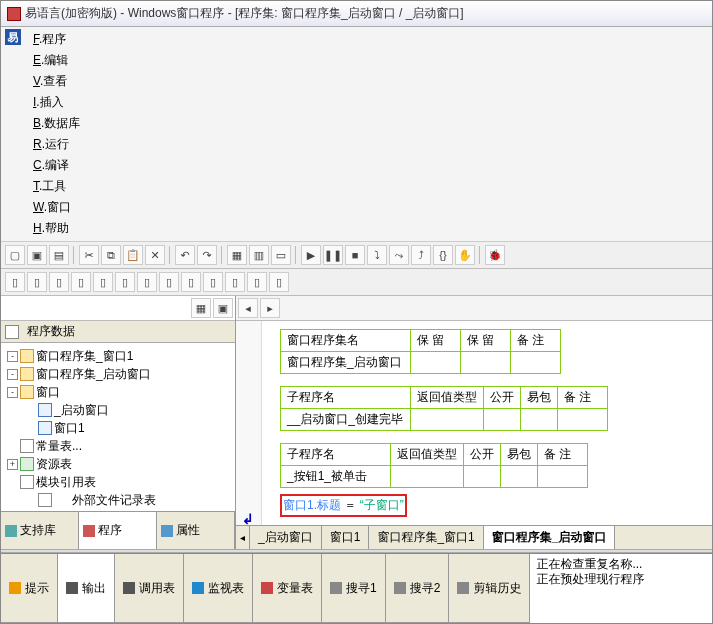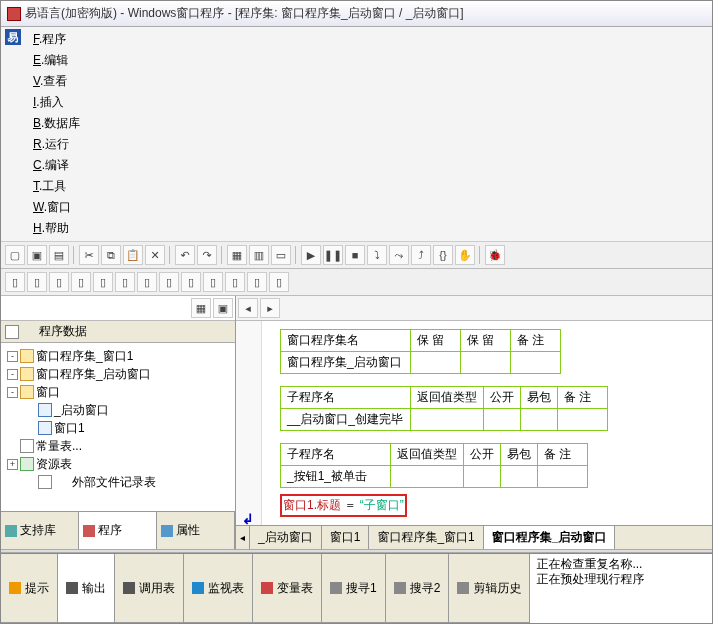--- a/index.html
+++ b/index.html
@@ -10,21 +10,21 @@
   .menubar .appicon2{width:16px;height:16px;background:#25a;display:inline-flex;align-items:center;justify-content:center;color:#fff;font-weight:bold;font-size:11px;margin-right:4px;}
   .menuitem { padding:2px 6px; cursor:default;}
   .menuitem u{text-decoration:underline;}
   .toolbar { background:#f0f0f0; border-bottom:1px solid #bbb; padding:3px 4px; display:flex; gap:2px; align-items:center;}
   .tbtn{width:20px;height:20px;border:1px solid #ccc;background:#fafafa;display:flex;align-items:center;justify-content:center;font-size:11px;color:#444;cursor:default;}
   .tsep{width:2px;height:18px;border-left:1px solid #bbb;margin:0 2px;}
   .toolbar2{background:#f0f0f0;border-bottom:1px solid #bbb;padding:3px 4px;display:flex;gap:2px;}
   .mainrow{flex:1;display:flex;min-height:0;}
   .sidebar{width:235px;background:#fff;border-right:1px solid #999;display:flex;flex-direction:column;}
   .side-toolbar{border-bottom:1px solid #bbb;padding:2px;display:flex;gap:2px;justify-content:flex-end;}
-  .treehdr{background:#ece9d8;border-bottom:1px solid #aaa;padding:2px 4px;display:flex;align-items:center;gap:20px;}
+  .treehdr{background:#ece9d8;border-bottom:1px solid #aaa;padding:2px 4px;display:flex;align-items:center;gap:8px;}
   .treehdr .ticon{width:14px;height:14px;border:1px solid #888;background:#fff;display:inline-block;}
   .tree{flex:1;padding:4px 2px;overflow:auto;line-height:18px;}
   .tree-row{display:flex;align-items:center;gap:2px;white-space:nowrap;cursor:default;}
   .expander{width:11px;height:11px;border:1px solid #888;display:inline-flex;align-items:center;justify-content:center;font-size:9px;line-height:9px;color:#333;background:#fff;}
   .exp-spacer{width:11px;display:inline-block;}
   .nicon{width:14px;height:14px;display:inline-block;border:1px solid #69c;background:#def;}
   .nicon.folder{background:#ffe9a8;border-color:#cc9933;}
   .nicon.window{background:#e8f2ff;border-color:#4477bb;}
   .nicon.table{background:#fff;border-color:#888;}
   .nicon.res{background:#ddf0dd;border-color:#5a5;}
@@ -35,21 +35,21 @@
   .editor-area{position:relative;flex:1;display:flex;flex-direction:column;background:#fff;min-width:0;}
   .edoc{flex:1;overflow:auto;padding:8px 8px 8px 32px;position:relative;}
   .etoolbar{display:flex;gap:2px;padding:2px;border-bottom:1px solid #bbb;background:#f4f4f4;}
   .panelleft{position:absolute;left:0;top:0;bottom:0;width:26px;background:#f8f8f8;border-right:1px solid #ddd;}
   .panelleft .arrow{position:absolute;left:6px;top:190px;color:#00b;font-size:14px;font-weight:bold;}
   table.grid{border-collapse:collapse;margin-bottom:12px;}
   table.grid td,table.grid th{border:1px solid #84cc16;padding:2px 6px;font-size:12px;background:#fff;text-align:left;font-weight:normal;}
   table.grid th{background:#fff;}
   .highlight-box{border:2px solid #d22;padding:1px;display:inline-block;margin-top:2px;margin-bottom:4px;}
   .codeline{font-size:12px;}
-  .code-var{color:#b91c1c;}
+  .code-var{color:#3b82f6;}
   .code-op{color:#000;}
   .code-str{color:#0a7;}
   .annotation{color:#d22;font-size:16px;margin-top:70px;margin-left:12px;}
   .anno-arrow{position:absolute;left:322px;top:290px;width:2px;height:70px;background:#d22;}
   .anno-arrow::after{content:"";position:absolute;bottom:-1px;left:-4px;border:5px solid transparent;border-top-color:#d22;}
   .ed-tabs{display:flex;background:#ece9d8;border-top:1px solid #999;overflow:hidden;}
   .ed-tab{padding:3px 8px;border-right:1px solid #999;background:#ece9d8;cursor:default;font-size:12px;white-space:nowrap;}
   .ed-tab.active{background:#fff;font-weight:bold;}
   .ed-tabs-pre{width:14px;background:#ece9d8;border-right:1px solid #999;display:flex;align-items:center;justify-content:center;font-size:10px;}
   .bottom-panel{border-top:1px solid #888;background:#fff;display:flex;flex-direction:row;height:70px;}
@@ -169,20 +169,25 @@
         <div class="tree-row" style="padding-left: 4px;">
           <span class="exp-spacer"></span>
           <span class="nicon table"></span>
           <span>常量表...</span>
         </div>
         <div class="tree-row" style="padding-left: 4px;">
           <span class="expander">+</span>
           <span class="nicon res"></span>
           <span>资源表</span>
         </div>
+        <div class="tree-row" style="padding-left: 4px;">
+          <span class="exp-spacer"></span>
+          <span class="nicon table"></span>
+          <span>模块引用表</span>
+        </div>
         <div class="tree-row" style="padding-left: 4px; gap: 20px;">
           <span class="exp-spacer"></span>
           <span class="nicon table"></span>
           <span>外部文件记录表</span>
         </div>
       </div>
     <div class="saddletabs" id="stabs">
         <div class="stab">
           <span class="sticon" style="background: rgb(85, 170, 170);"></span>
           <span>支持库</span>

